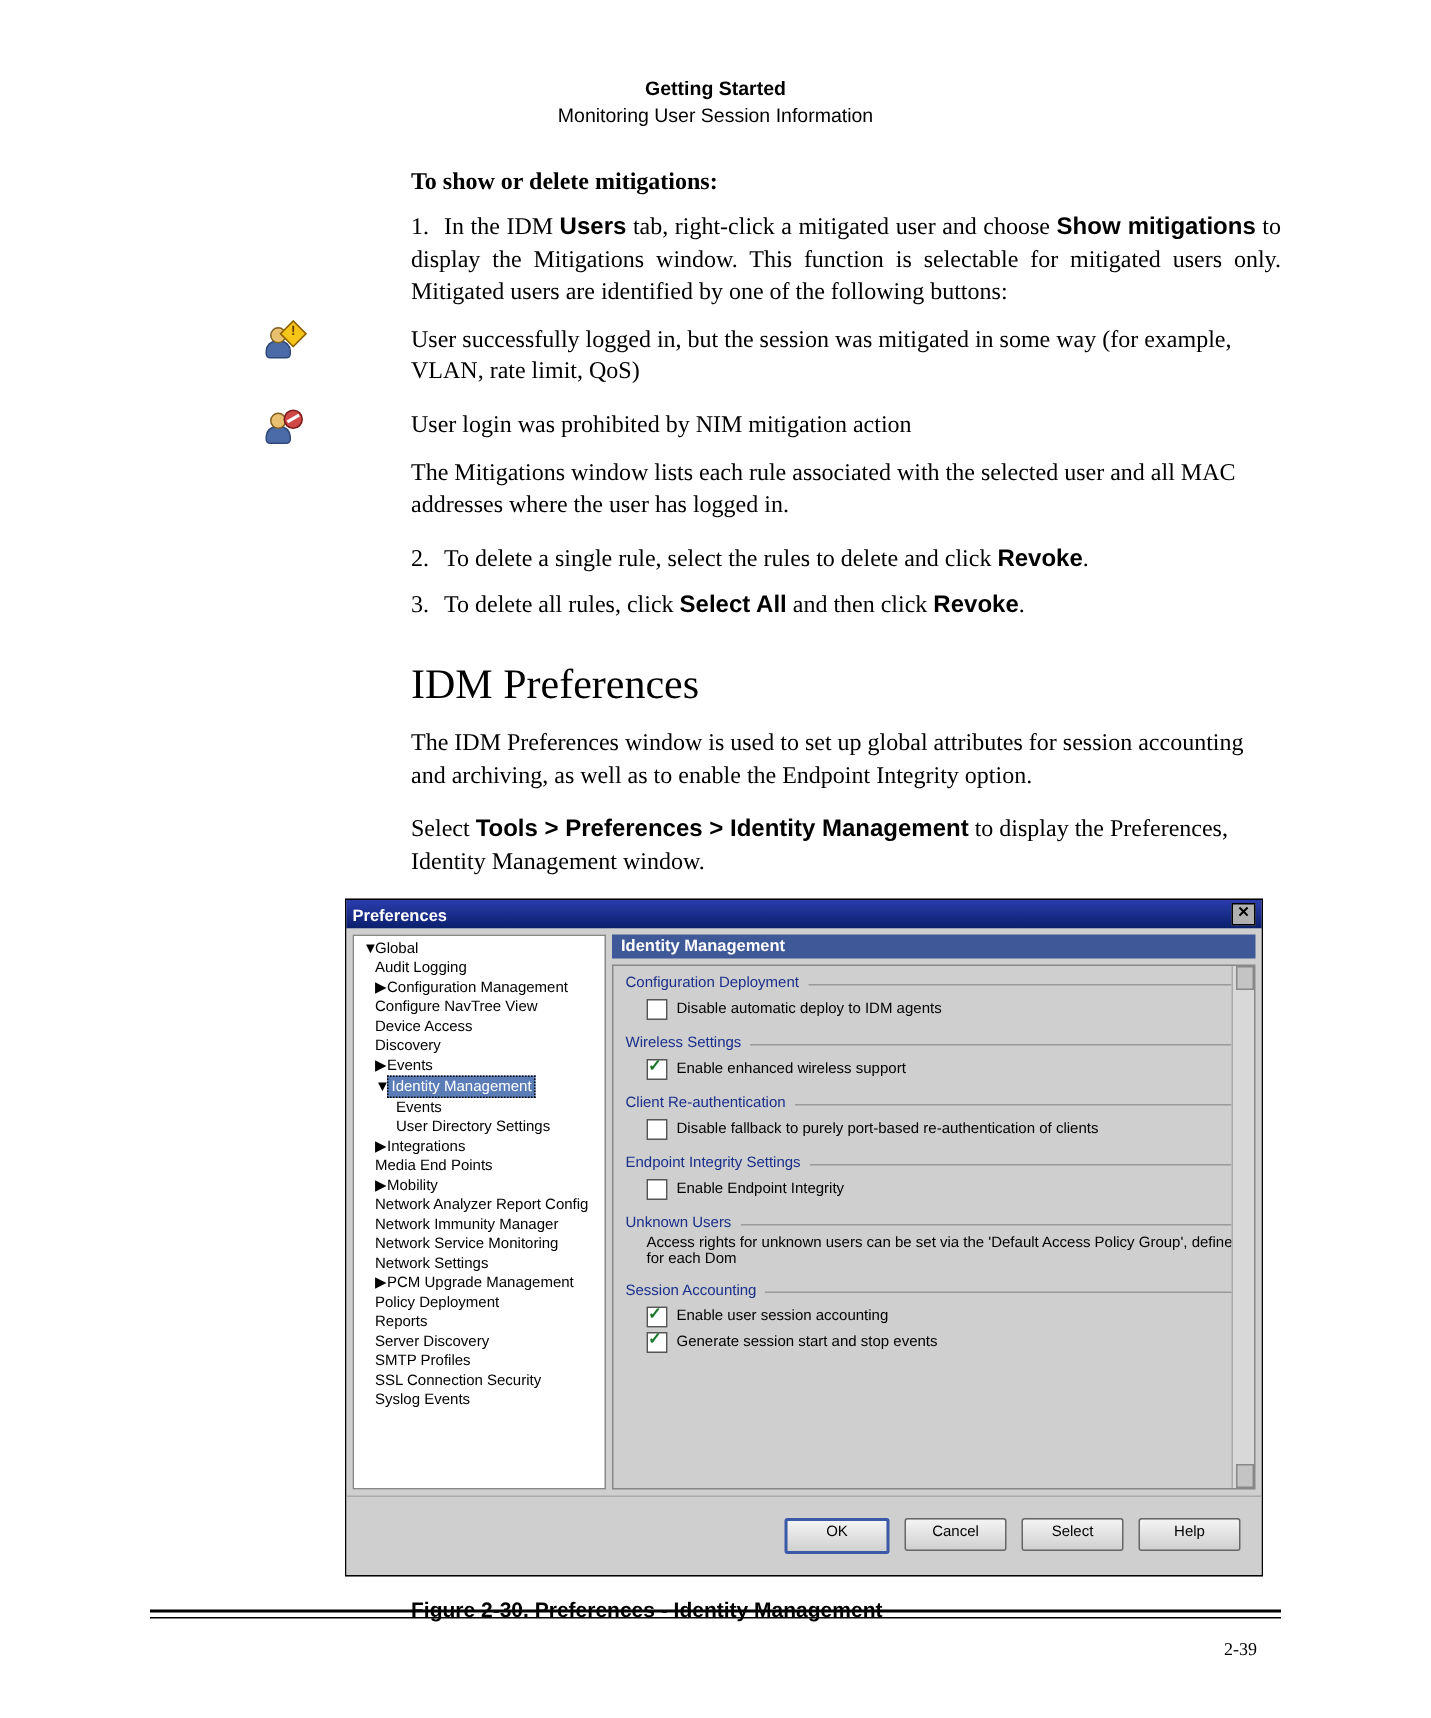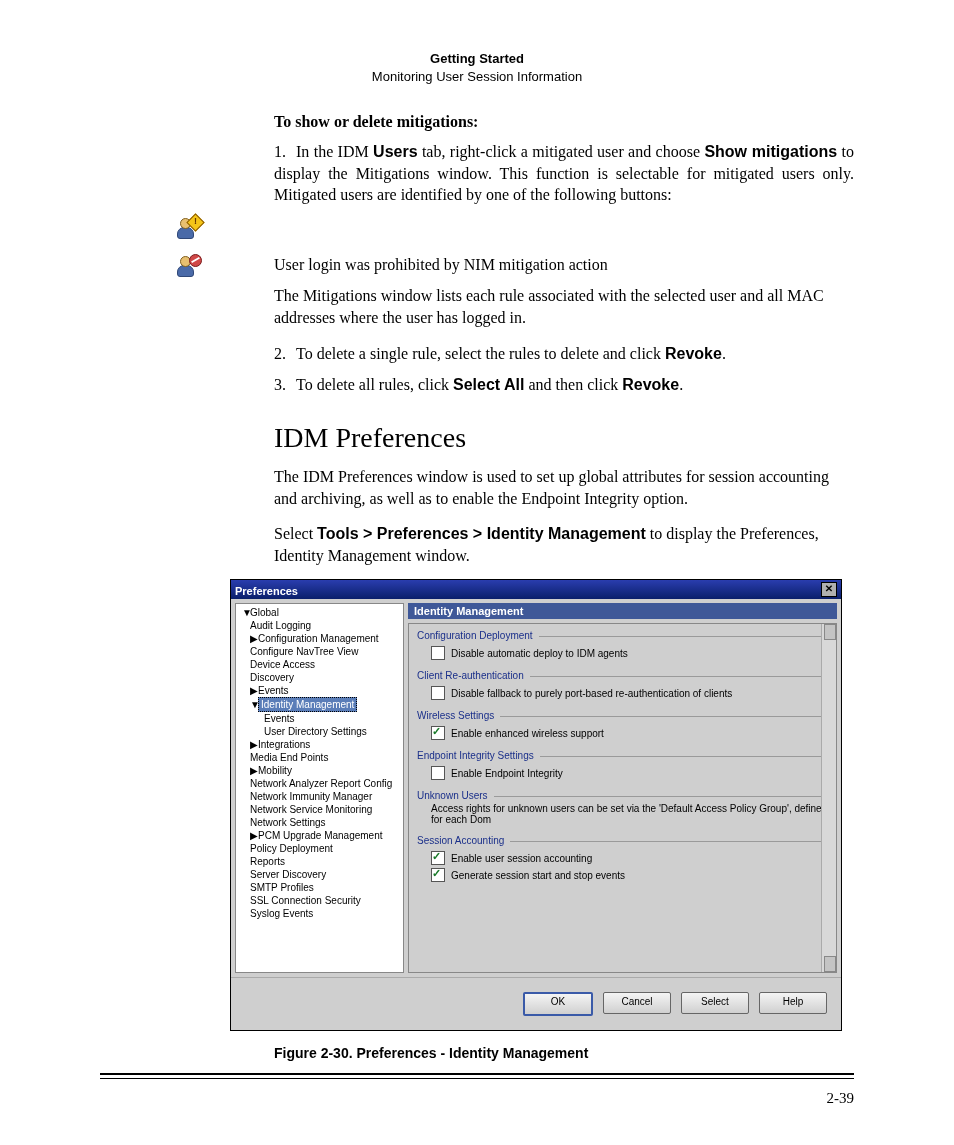--- a/index.html
+++ b/index.html
@@ -46,21 +46,21 @@
 .fs .legend::after{content:"";position:absolute;top:6px;left:calc(100% + 4px);right:-380px;height:0}
 .fs-row{display:flex;align-items:center;margin:3px 0 3px 14px}
 .cb{width:12px;height:12px;border:1px solid #555;background:#fff;margin-right:6px;position:relative;flex:0 0 12px}
 .cb.checked::after{content:"✓";position:absolute;top:-2px;left:0;font:bold 11px/12px Arial;color:#1a7a2a}
 .unknown-text{margin-left:14px;font-size:10px}
 .btn-row{background:#cfcfcf;padding:14px;display:flex;justify-content:flex-end;gap:10px;border-top:1px solid #aaa}
 .btn{width:66px;height:20px;border:1px solid #666;background:linear-gradient(#f4f4f4,#d0d0d0);font-size:10px;font-family:Tahoma,Arial,sans-serif;text-align:center;line-height:18px;border-radius:2px}
 .btn.def{border:2px solid #3a5aa8;line-height:16px}
 .caption{font-family:Arial,Helvetica,sans-serif;font-weight:bold;font-size:14px;margin-top:14px}
 .footer-rule{position:absolute;left:100px;right:100px;bottom:66px;border-top:2px solid #000;border-bottom:1px solid #000;height:3px}
-.page-num{position:absolute;right:100px;bottom:38px;font-size:15px}
+.page-num{position:absolute;right:116px;bottom:38px;font-size:12px}
 .leg-wrap{display:flex;align-items:center;gap:6px}
 .leg-line{flex:1;height:1px;background:#9a9a9a}
 </style>
 </head>
 <body>
 
 <div class="page">
   <div class="header">
     <div class="bold">Getting Started</div>
     <div>Monitoring User Session Information</div>
@@ -75,20 +75,21 @@
   </div>
 
   <div class="icon-row">
     <div class="icon-cell">
       <div class="user-icon">
         <div class="body"></div>
           <div class="head"></div>
           <div class="badge-warn"></div>
       </div>
     </div>
+    <div class="icon-text">User successfully logged in, but the session was mitigated in some way (for example, VLAN, rate limit, QoS)</div>
   </div>
 
   <div class="icon-row">
     <div class="icon-cell">
       <div class="user-icon">
         <div class="body"></div>
           <div class="head"></div>
           <div class="badge-stop"></div>
       </div>
     </div>
@@ -158,37 +159,37 @@
                   <span class="leg-line"></span>
                 </div>
             <div class="fs-row">
                   <span class="cb"></span>
                   <span>Disable automatic deploy to IDM agents</span>
                 </div>
           </div>
 
           <div class="fs">
             <div class="leg-wrap">
+                  <span class="legend">Wireless Settings</span>
+                  <span class="leg-line"></span>
+                </div>
+            <div class="fs-row">
+                  <span class="cb checked"></span>
+                  <span>Enable enhanced wireless support</span>
+                </div>
+          </div>
+
+          <div class="fs">
+            <div class="leg-wrap">
                   <span class="legend">Client Re-authentication</span>
                   <span class="leg-line"></span>
                 </div>
             <div class="fs-row">
                   <span class="cb"></span>
                   <span>Disable fallback to purely port-based re-authentication of clients</span>
-                </div>
-          </div>
-
-          <div class="fs">
-            <div class="leg-wrap">
-                  <span class="legend">Wireless Settings</span>
-                  <span class="leg-line"></span>
-                </div>
-            <div class="fs-row">
-                  <span class="cb checked"></span>
-                  <span>Enable enhanced wireless support</span>
                 </div>
           </div>
 
           <div class="fs">
             <div class="leg-wrap">
                   <span class="legend">Endpoint Integrity Settings</span>
                   <span class="leg-line"></span>
                 </div>
             <div class="fs-row">
                   <span class="cb"></span>

